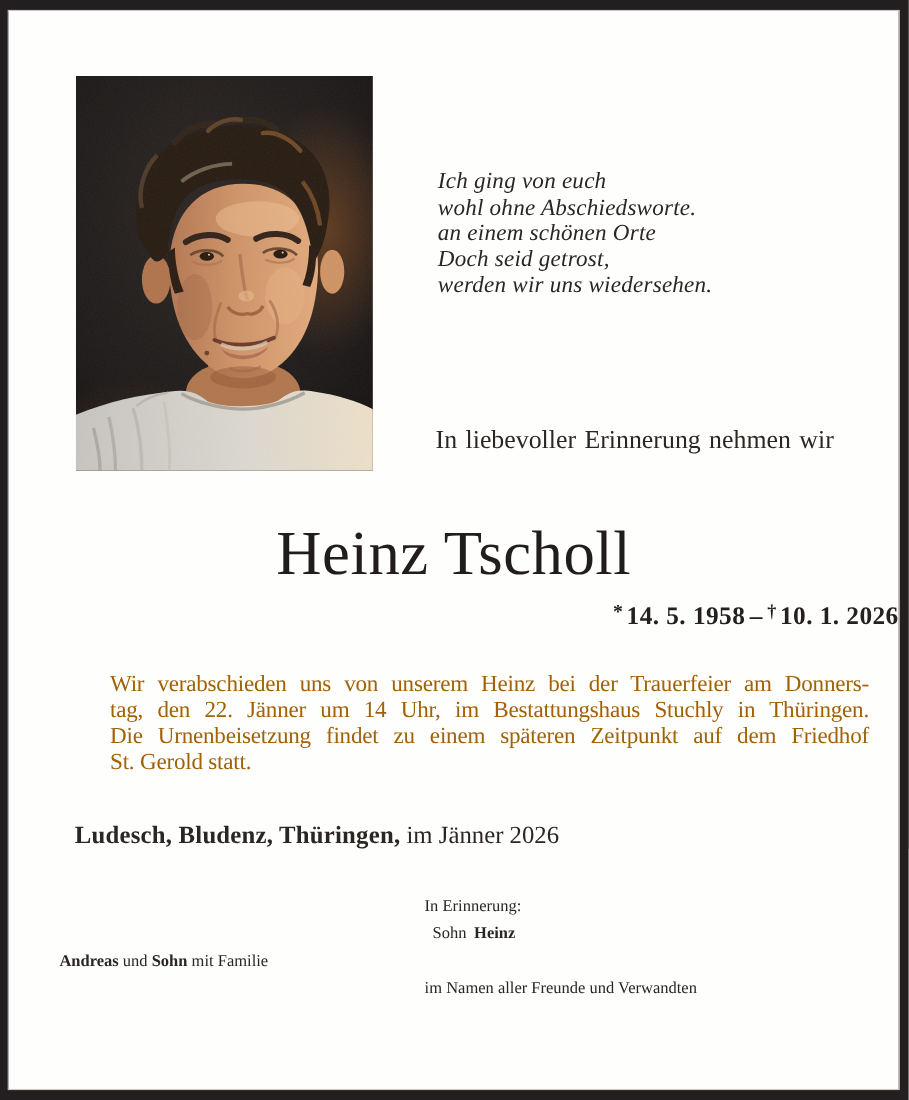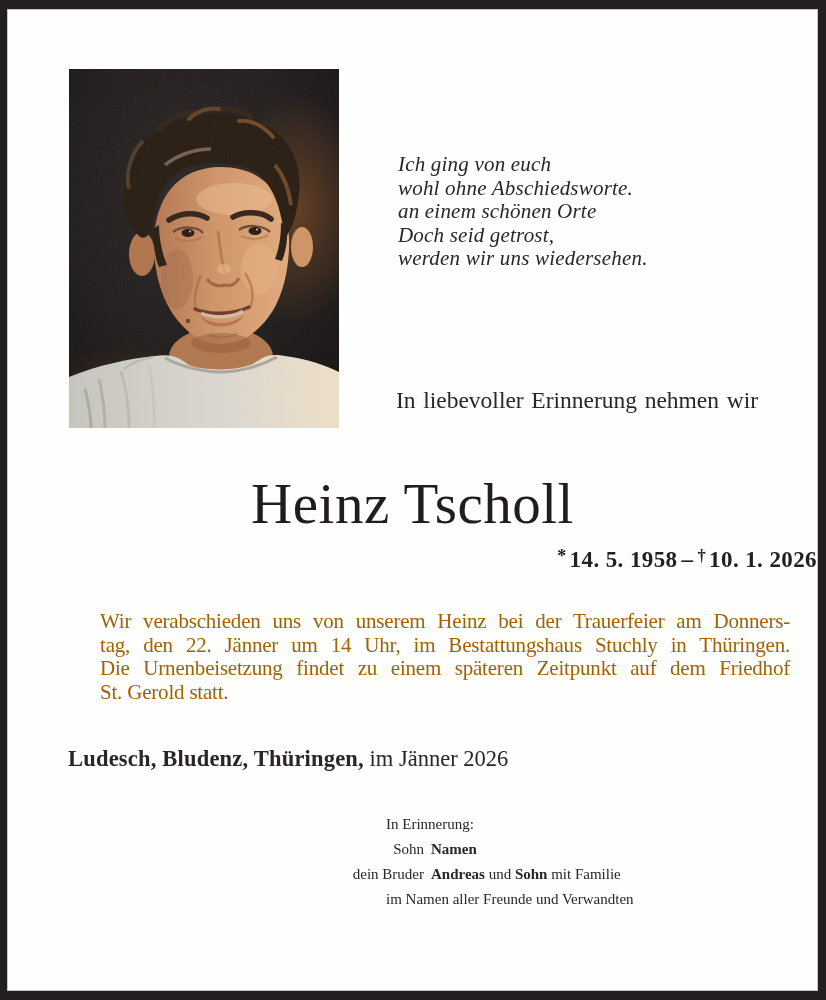--- a/index.html
+++ b/index.html
@@ -185,23 +185,22 @@
       <div class="just">Die Urnenbeisetzung findet zu einem späteren Zeitpunkt auf dem Friedhof</div>
       <div>St. Gerold statt.</div>
     </div>
 
     <div class="dateline"><b>Ludesch, Bludenz, Thüringen,</b> <span>im Jänner 2026</span></div>
 
     <div class="memorial">
       <div class="m-heading">In Erinnerung:</div>
       <div class="m-row">
           <span class="m-label">Sohn</span>
-          <span class="m-names"><b>Namen</b></span>
+          <span class="m-names"><b>Heinz</b></span>
         </div>
       <div class="m-row">
-          <span class="m-label">dein Bruder</span>
           <span class="m-names"><b>Andreas</b><span> und </span><b>Sohn</b><span> mit Familie</span></span>
         </div>
       <div class="m-closing">im Namen aller Freunde und Verwandten</div>
     </div>
 
   </div>
 </div>
 
 </body></html>

